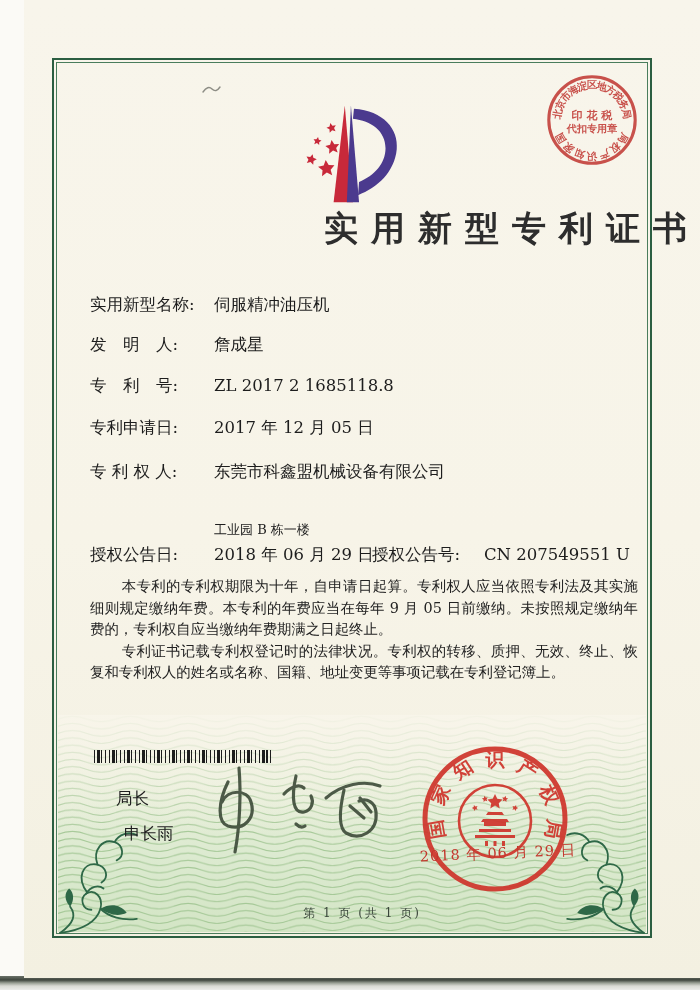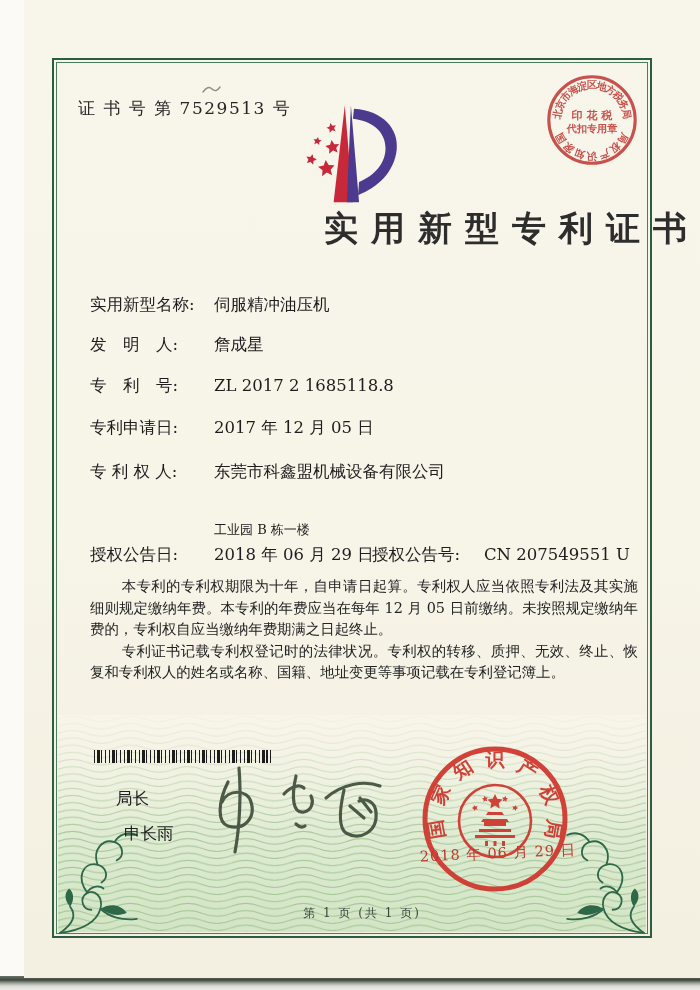--- a/index.html
+++ b/index.html
@@ -107,21 +107,20 @@
           <path d="M4,102 C18,92 20,84 14,76"></path>
           <path d="M30,63 C34,56 42,54 47,58"></path>
           <path d="M44,78 C54,72 64,74 70,82 C62,86 52,84 44,78 Z" fill="#2e6847" stroke="none"></path>
           <path d="M14,76 C8,70 8,62 13,58 C18,62 18,70 14,76 Z" fill="#2e6847" stroke="none"></path>
           <path d="M44,78 C52,86 66,90 80,88"></path>
         </g>
       </svg>
     </div>
   </div>
 
-  <div class="cert-no">证 书 号 第 7529513 号</div>
 
   <svg class="pen-mark" width="20" height="10" viewBox="0 0 20 10">
     <path d="M1,8 Q6,1 10,5 T18,3" fill="none" stroke="#8d8d85" stroke-width="1.4" stroke-linecap="round"></path>
   </svg>
 
   <svg class="logo" viewBox="0 0 110 115">
     <defs>
       <path id="star" d="M0,-10 L2.9,-4 L9.5,-3.1 L4.7,1.5 L5.9,8.1 L0,4.5 L-5.9,8.1 L-4.7,1.5 L-9.5,-3.1 L-2.9,-4 Z"></path>
     </defs>
     <path d="M44,7 L33,102 L52,102 Z" fill="#c8293a"></path>
@@ -178,21 +177,21 @@
   </div>
   <div class="frow" style="top:461px">
     <span class="f-label">专 利 权 人:</span><span class="f-value">东莞市科鑫盟机械设备有限公司</span>
   </div>
   <div class="addr2">工业园 B 栋一楼</div>
   <div class="frow" style="top:544px">
     <span class="f-label">授权公告日:</span><span class="f-value fixed">2018 年 06 月 29 日</span><span class="f-label2">授权公告号:</span><span class="f-value">CN 207549551 U</span>
   </div>
 
   <div class="paras">
-    <p>本专利的专利权期限为十年，自申请日起算。专利权人应当依照专利法及其实施细则规定缴纳年费。本专利的年费应当在每年 12 月 05 日前缴纳。未按照规定缴纳年费的，专利权自应当缴纳年费期满之日起终止。</p>
+    <p>本专利的专利权期限为十年，自申请日起算。专利权人应当依照专利法及其实施细则规定缴纳年费。本专利的年费应当在每年 9 月 05 日前缴纳。未按照规定缴纳年费的，专利权自应当缴纳年费期满之日起终止。</p>
     <p>专利证书记载专利权登记时的法律状况。专利权的转移、质押、无效、终止、恢复和专利权人的姓名或名称、国籍、地址变更等事项记载在专利登记簿上。</p>
   </div>
 
   <div class="barcode"></div>
 
   <div class="signoff-title">局长</div>
   <div class="signoff-name">申长雨</div>
 
   <svg class="signature" viewBox="0 0 205 100">
     <g fill="none" stroke="#3c4a38" stroke-width="3.2" stroke-linecap="round" opacity="0.9">

